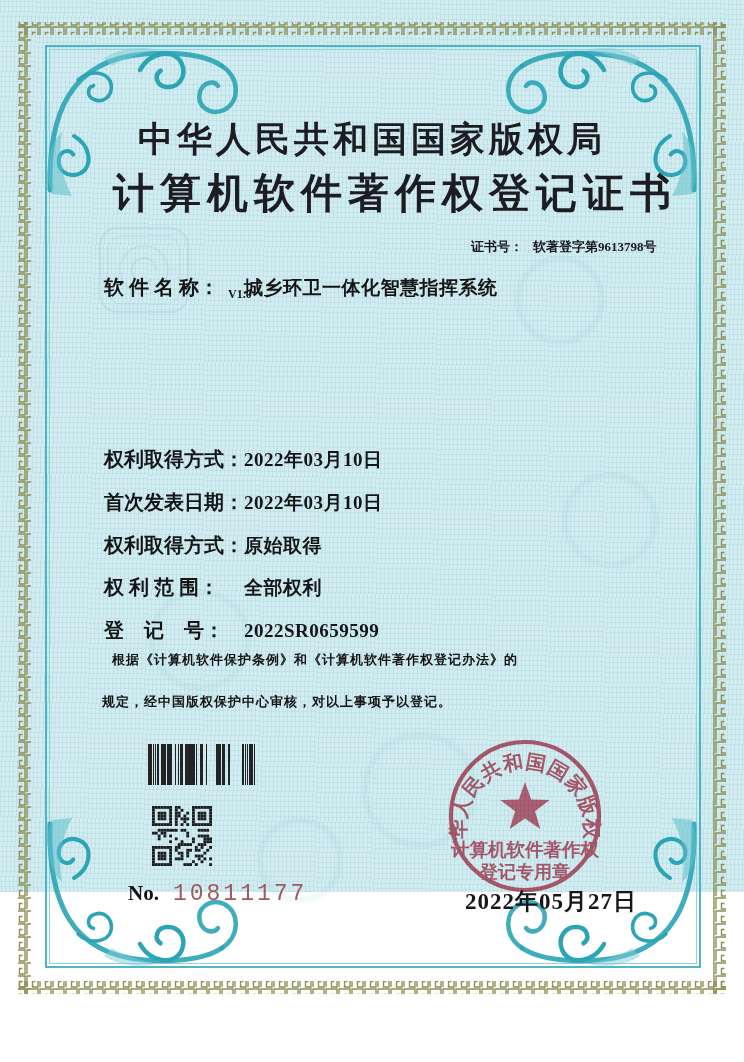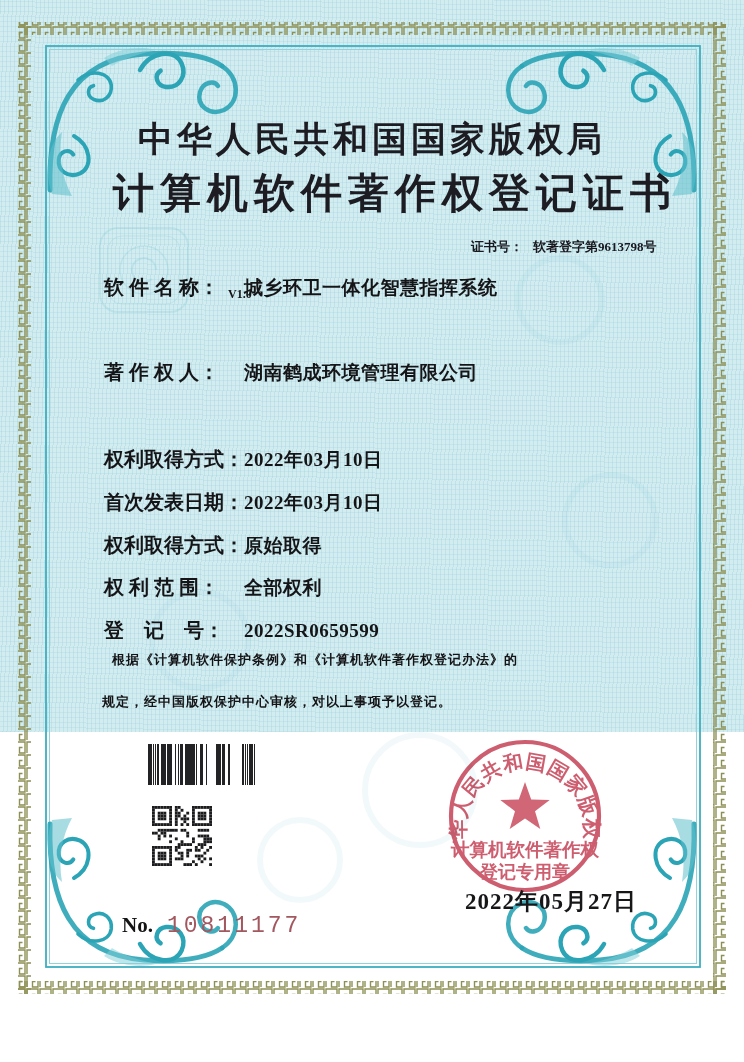--- a/index.html
+++ b/index.html
@@ -2,38 +2,38 @@
 <html><head>
 <meta charset="utf-8">
 <style>
   html,body{margin:0;padding:0;}
   body{
     width:744px;height:1062px;position:relative;overflow:hidden;
     background:#ffffff;
     font-family:"Liberation Serif","DejaVu Serif",serif;
   }
   .paper{
-    position:absolute;left:0;top:0;width:744px;height:732px;
+    position:absolute;left:0;top:0;width:744px;height:892px;
     background-color:#d2ecf0;
     background-image:
       repeating-linear-gradient(92deg, rgba(140,202,214,.28) 0 1px, rgba(255,255,255,0) 1px 4px),
       repeating-linear-gradient(1deg, rgba(118,190,206,.16) 0 1px, rgba(255,255,255,0) 1px 5px);
   }
   .frame{position:absolute;left:0;top:0;}
   .t-center{position:absolute;left:0;width:744px;text-align:center;color:#1c1c22;}
   .authority{top:116px;font-size:35px;font-weight:700;letter-spacing:4px;}
   .cert-title{top:166px;font-size:41px;font-weight:700;letter-spacing:6px;padding-left:23px;}
   .certno{position:absolute;left:458px;top:222px;font-size:13px;font-weight:700;color:#18181e;white-space:pre;}
   .certno .v{margin-left:10px;}
   .row{position:absolute;left:88px;color:#151518;white-space:pre;}
   .row .lab{display:inline-block;width:140px;font-size:20px;font-weight:700;}
   .row .val{font-size:19px;font-weight:700;letter-spacing:.5px;}
   .val2{position:absolute;left:228px;font-size:12px;font-weight:700;color:#151518;text-align:right;}
   .stmt{position:absolute;font-size:13px;font-weight:700;color:#141416;letter-spacing:1px;white-space:pre;}
-  .serial{position:absolute;left:122px;top:881px;margin-top:32px;}
+  .serial{position:absolute;left:128px;top:881px;}
   .serial .no{font-size:21px;font-weight:700;color:#141414;}
   .serial .num{
     font-family:"Liberation Mono","DejaVu Sans Mono",monospace;
     font-size:23px;color:#a2585f;letter-spacing:3px;margin-left:14px;font-weight:400;
   }
   .issue-date{position:absolute;left:465px;top:886px;font-size:23px;font-weight:700;color:#17171a;letter-spacing:1px;}
   .barcode,.qr,.seal{position:absolute;}
   .barcode{left:148px;top:744px;}
   .qr{left:152px;top:806px;}
   .seal{left:447px;top:738px;mix-blend-mode:multiply;}
@@ -95,23 +95,20 @@
 
   <div class="certno">
     <span>证书号：</span><span class="v">软著登字第9613798号</span>
   </div>
 
   <div class="row" style="top:256px">
     <span class="lab">软 件 名 称：</span><span class="val">城乡环卫一体化智慧指挥系统</span>
   </div>
   <div class="val2" style="top:287px">V1.0</div>
 
-  <div class="row" style="top:341px">
-    <span class="lab">著 作 权 人：</span><span class="val">湖南鹤成环境管理有限公司</span>
-  </div>
 
   <div class="row" style="top:428px">
     <span class="lab">权利取得方式：</span><span class="val">2022年03月10日</span>
   </div>
 
   <div class="row" style="top:471px">
     <span class="lab">首次发表日期：</span><span class="val">2022年03月10日</span>
   </div>
 
   <div class="row" style="top:556px">

